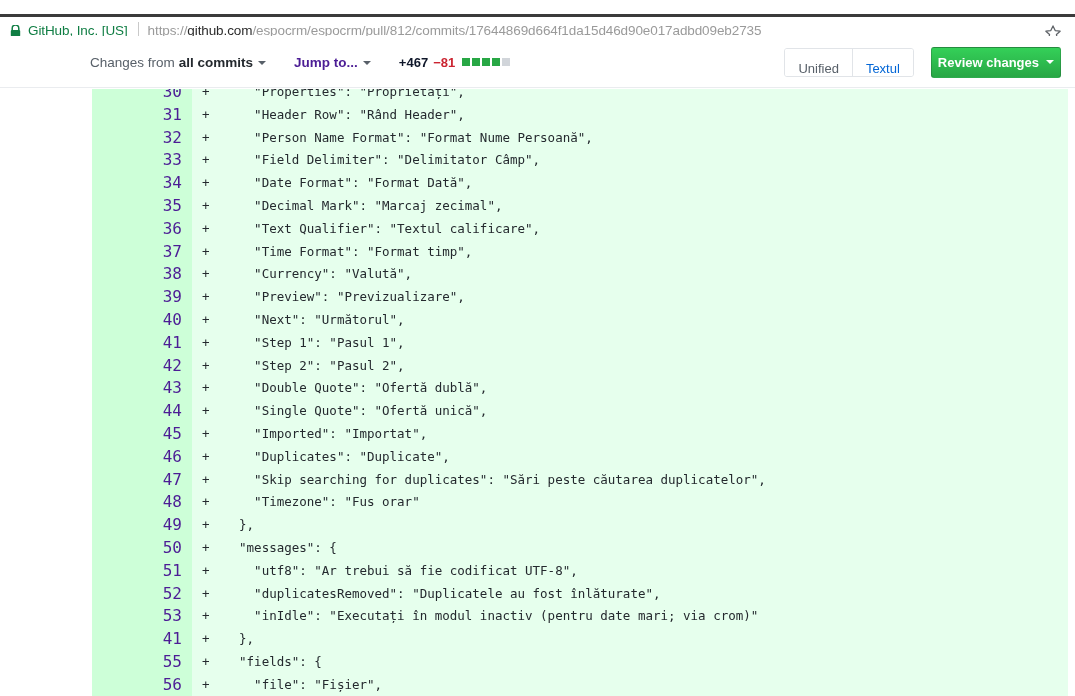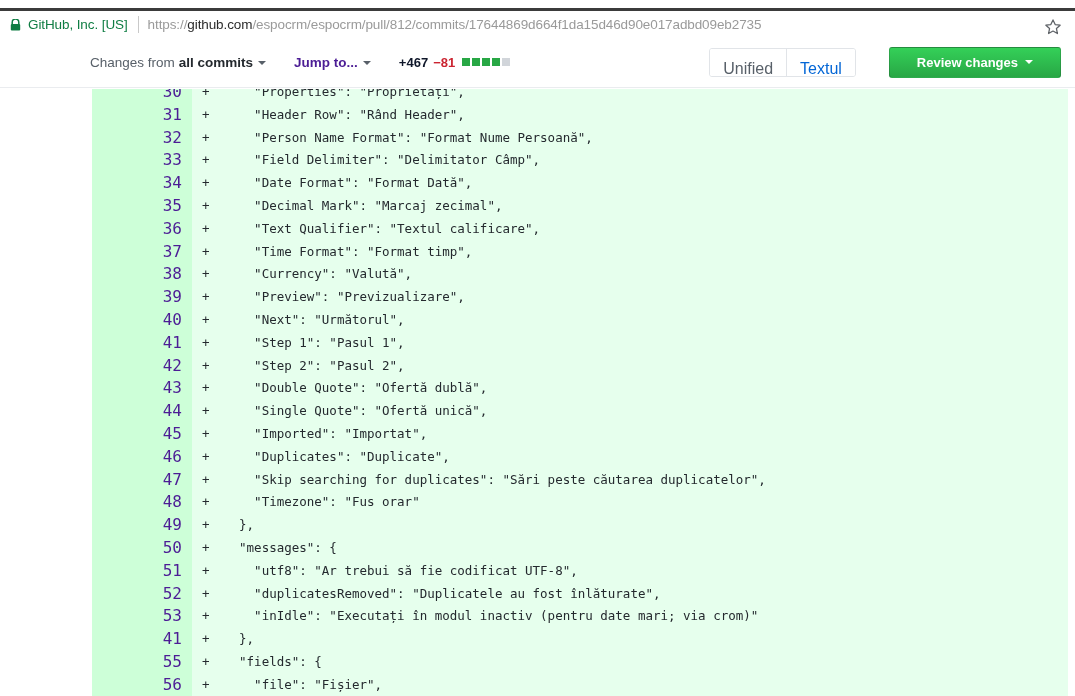--- a/index.html
+++ b/index.html
@@ -10,21 +10,21 @@
     width: 1075px;
     height: 696px;
     overflow: hidden;
     background: #ffffff;
     font-family: "Liberation Sans", sans-serif;
   }
 
   
   #browser-chrome {
     position: absolute;
-    top: 8px; left: 0;
+    top: 14px; left: 0;
     width: 1075px;
     height: 29px;
     background: #ffffff;
   }
   #tabstrip-edge {
     position: absolute;
     top: 0; left: 0;
     width: 1075px;
     height: 3px;
     background: #3b3b3b;
@@ -160,32 +160,32 @@
     display: flex;
     border: 1px solid #e1e4e8;
     border-radius: 3px;
     overflow: hidden;
     height: 29px;
   }
   .view-toggle-btn {
     padding: 6px 13px;
     height: 27px;
     line-height: 27px;
-    font-size: 16px;
+    font-size: 13px;
     background: #ffffff;
     cursor: pointer;
     white-space: nowrap;
   }
   #view-unified { color: #586069; border-right: 1px solid #e1e4e8; }
   #view-split { color: #0366d6; }
   #review-changes-btn {
-    margin-left: 33px;
+    margin-left: 17px;
     height: 31px;
     line-height: 31px;
-    padding: 0 27px;
+    padding: 0 6px;
     background: #28a745;
     background-image: linear-gradient(#34d058, #28a745);
     border: 1px solid rgba(27,31,35,0.2);
     border-radius: 3px;
     color: #ffffff;
     font-size: 13px;
     font-weight: bold;
     white-space: nowrap;
     cursor: pointer;
     display: flex;

